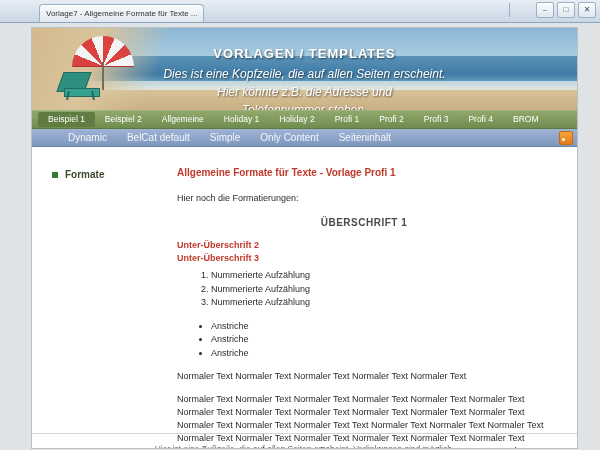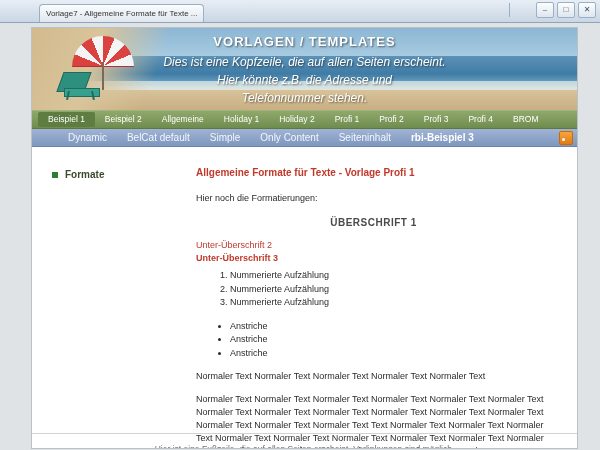--- a/index.html
+++ b/index.html
@@ -169,21 +169,21 @@
     position: absolute;
     bottom: 0;
     width: 2px; height: 9px;
     background: #1f6b5e;
   }
   .chair .leg1 { left: 9px; transform: rotate(12deg); }
   .chair .leg2 { left: 34px; transform: rotate(-12deg); }
 
   .banner-titles {
     position: absolute;
-    left: 0; top: 6px;
+    left: 0; top: 18px;
     width: 100%;
     text-align: center;
     color: #ffffff;
     text-shadow: 1px 1px 2px rgba(0,0,0,.55);
   }
   .banner-title {
     font-size: 13px;
     font-weight: bold;
     letter-spacing: 1px;
   }
@@ -277,21 +277,20 @@
   }
   .side-bullet {
     width: 6px; height: 6px;
     background: #2e7d32;
     display: inline-block;
   }
   .main {
     flex: 1;
     padding: 20px 26px 0 0;
     box-sizing: border-box;
-    margin-left: 19px;
   }
   .h-main {
     color: #c0392b;
     font-size: 10px;
     font-weight: bold;
     margin: 0 0 14px 0;
   }
   .para {
     color: #2b2b2b;
     font-size: 9px;
@@ -302,21 +301,21 @@
     text-align: center;
     color: #4a4a4a;
     font-size: 10px;
     font-weight: bold;
     letter-spacing: .5px;
     margin: 10px 0 12px 0;
   }
   .h2 {
     color: #c0392b;
     font-size: 9px;
-    font-weight: normal;
+    font-weight: bold;
     margin: 0 0 3px 0;
   }
   .h3 {
     color: #c0392b;
     font-size: 9px;
     font-weight: bold;
     margin: 0 0 6px 0;
   }
   ol.num, ul.dash {
     margin: 0 0 10px 0;
@@ -416,21 +415,20 @@
       <div class="nav-item">Profi 4</div>
       <div class="nav-item">BROM</div>
     </div>
 
     <div class="nav-sub">
       <div class="nav-item">Dynamic</div>
       <div class="nav-item">BelCat default</div>
       <div class="nav-item">Simple</div>
       <div class="nav-item">Only Content</div>
       <div class="nav-item">Seiteninhalt</div>
-      <div class="nav-item active">rbi-Beispiel 3</div>
       <div class="feed-icon">
           <i></i>
         </div>
     </div>
 
     <div class="content">
       <div class="sidebar">
         <div class="side-item">
           <span class="side-bullet"></span>
           <span>Formate</span>

